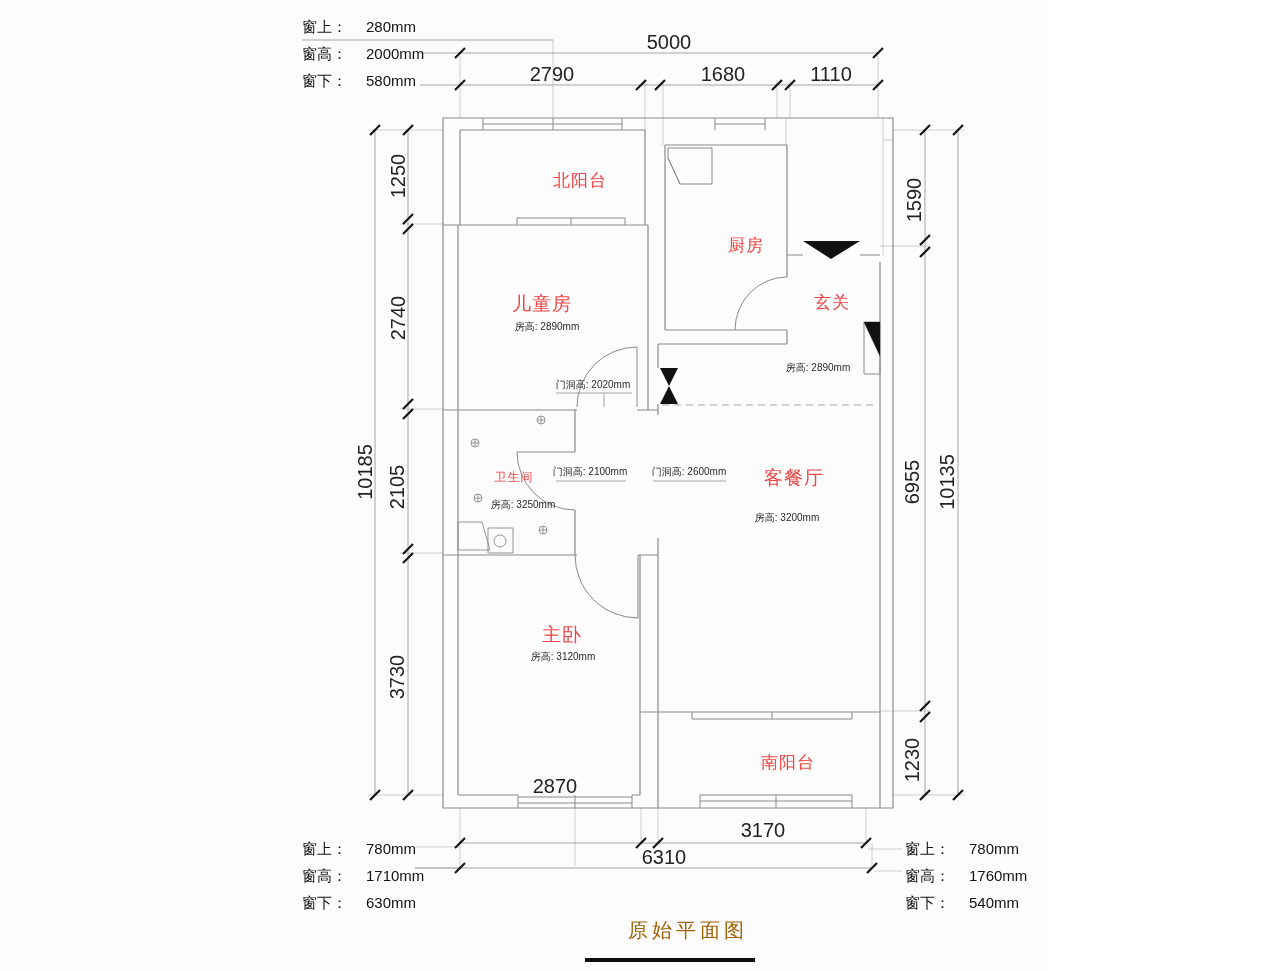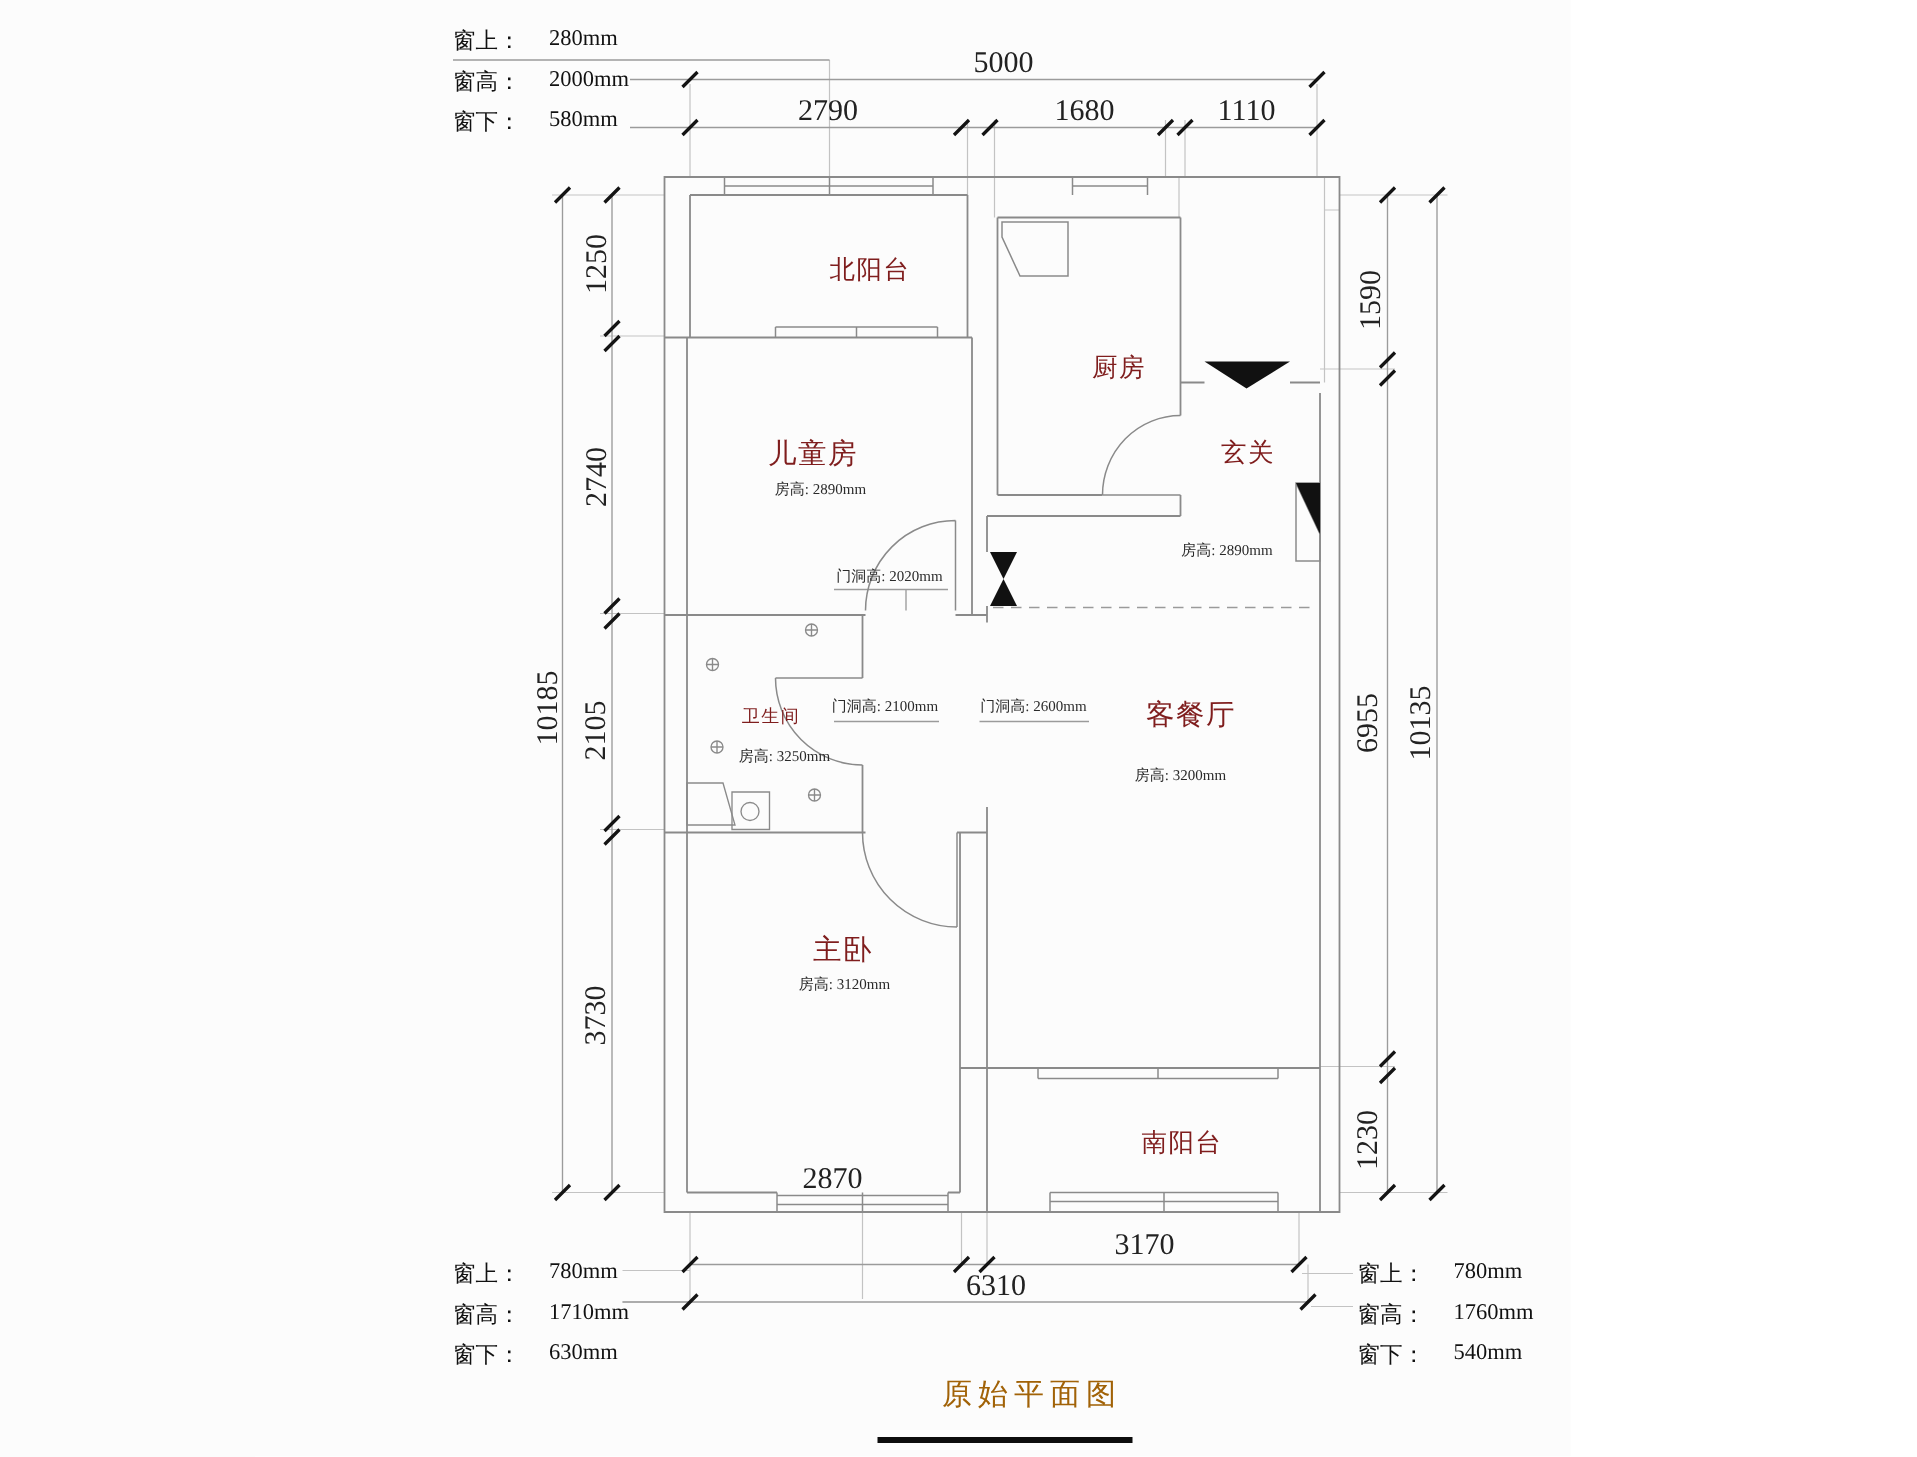--- a/index.html
+++ b/index.html
@@ -1,21 +1,21 @@
 <!DOCTYPE html>
 <html><head>
 <meta charset="utf-8">
 <style>
   html,body{margin:0;padding:0;background:#ffffff;}
   #canvas{
     position:relative;width:1047px;height:971px;background:#fcfcfc;
-    font-family:Liberation Serif, serif;overflow:hidden;
+    font-family:Liberation Sans, sans-serif;overflow:hidden;
   }
   svg.plan{position:absolute;left:0;top:0;}
-  .lbl{position:absolute;transform:translate(-50%,-50%);white-space:nowrap;color:#7f1d1d;line-height:1;}
+  .lbl{position:absolute;transform:translate(-50%,-50%);white-space:nowrap;color:#ef4444;line-height:1;}
   .rot{transform:translate(-50%,-50%) rotate(-90deg);}
   .dim{font-size:20px;color:#222;}
   .small{font-size:10px;color:#2a2a2a;}
   .room17{font-size:17px;letter-spacing:1px;}
   .room19{font-size:19px;letter-spacing:1px;}
   .room20{font-size:12px;letter-spacing:1px;}
   .callout-row{position:absolute;display:flex;gap:12px;font-size:15px;color:#111;white-space:nowrap;}
   .callout-row .cl{min-width:52px;}
   .title-bar{position:absolute;left:585px;top:958px;width:170px;height:4px;background:#0d0d0d;}
   .watermark{

